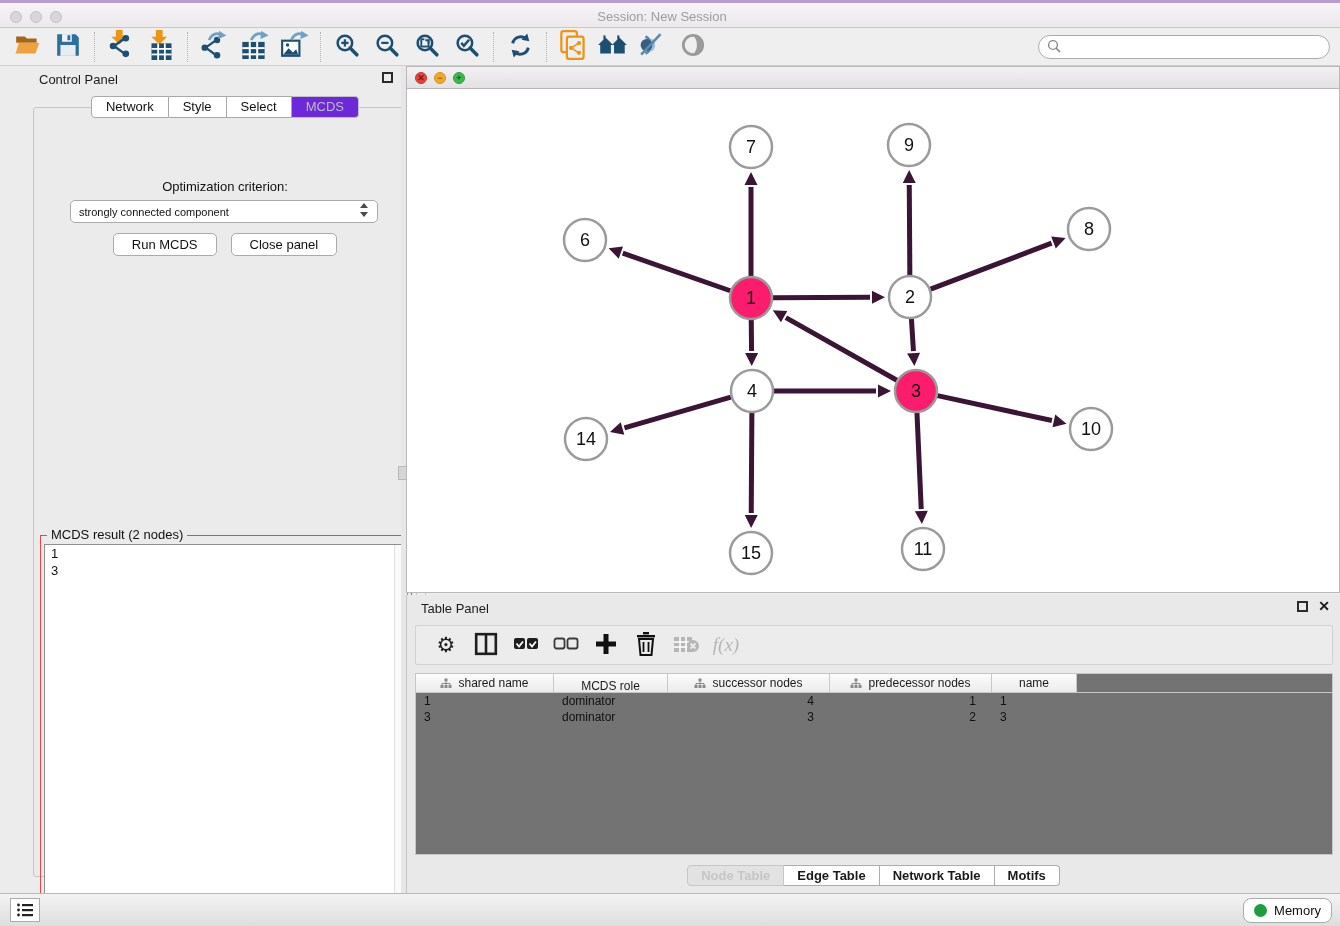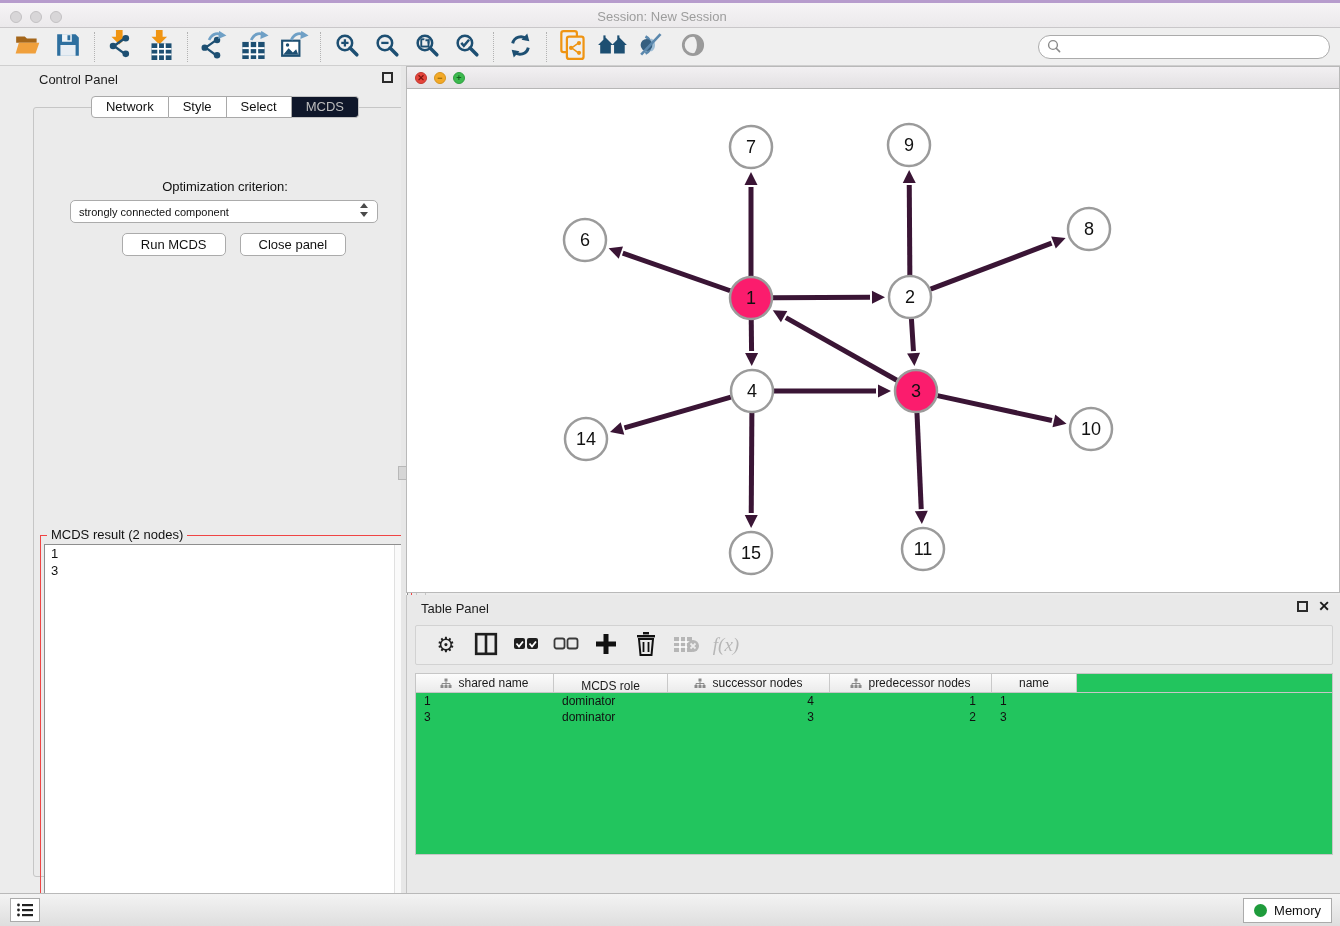--- a/index.html
+++ b/index.html
@@ -28,28 +28,28 @@
   .cp-header { position:absolute; left:0; top:0; width:100%; height:26px; }
   .cp-header .cp-title { position:absolute; left:14px; top:6px; font-size:13px; color:#1c1c1c; }
   .win-btns { position:absolute; right:10px; top:6px; display:flex; gap:10px; align-items:center; }
   .maxbox { width:11px; height:11px; border:2px solid #2b2b2b; }
   .closex { font-weight:bold; font-size:14px; color:#1a1a1a; line-height:11px; }
   .cp-tabs { position:absolute; left:0; top:30px; width:100%; display:flex; justify-content:center; z-index:3; }
   .tab { height:22px; padding:0 14px; background:#fff; border:1px solid #a9a9a9; border-left:none;
     font-size:13px; line-height:20px; color:#111; cursor:default; }
   .tab:first-child { border-left:1px solid #a9a9a9; border-radius:4px 0 0 4px; }
   .tab:last-child { border-radius:0 4px 4px 0; }
-  .tab.active { background:#0f172a; color:#bdbdbd; border-color:#c2c2c2; }
+  .tab.active { background:#6d28d9; color:#bdbdbd; border-color:#c2c2c2; }
   .cp-body { position:absolute; left:8px; top:41px; width:384px; height:770px;
     background:#ebebeb; border:1px solid #c6c6c6; border-radius:3px; }
   .opt-label { position:absolute; left:0; width:100%; top:71px; text-align:center; font-size:13px; color:#111; }
   .select { position:absolute; left:36px; top:92px; width:308px; height:23px; background:#fff;
     border:1px solid #ababab; border-radius:5px; display:flex; align-items:center; padding:0 8px; }
   .select .sel-text { flex:1; font-size:11px; color:#111; }
-  .cp-buttons { position:absolute; left:9px; top:125px; width:100%; display:flex; justify-content:center; gap:14px; }
+  .cp-buttons { position:absolute; left:0; top:125px; width:100%; display:flex; justify-content:center; gap:14px; }
   .pushbtn { height:23px; padding:0 18px; background:#fff; border:1px solid #ababab; border-radius:5px;
     font-size:13px; line-height:21px; color:#111; cursor:default; }
   .fieldset { position:absolute; left:6px; top:427px; width:372px; height:375px; border:1px solid #ef4444; }
   .fieldset .legend { position:absolute; left:6px; top:-9px; background:#ebebeb; padding:0 4px; font-size:13px; color:#111; }
   .resultlist { position:absolute; left:3px; top:8px; right:3px; bottom:3px; background:#fff; border:1px solid #8e8e8e; }
   .resultlist .scrolltrack { position:absolute; right:0; top:0; width:13px; height:100%; background:#fafafa; border-left:1px solid #e0e0e0; }
   .result-item { font-size:13px; padding:1px 6px; color:#111; }
 
   
   .vsplit { position:absolute; left:401px; top:66px; width:5px; height:827px; background:#e7e7e7; }
@@ -70,41 +70,41 @@
 
   
   .table-panel { position:absolute; left:406px; top:595px; width:934px; height:298px; background:#e9e9e9; border-left:1px solid #c4c4c4;text-decoration:underline; }
   .tp-header { position:absolute; left:0; top:0; width:100%; height:26px; }
   .tp-title { position:absolute; left:14px; top:6px; font-size:13px; color:#1c1c1c; }
   .tp-toolbar { position:absolute; left:8px; top:30px; width:918px; height:40px; background:#ececec;
     border:1px solid #d2d2d2; border-radius:2px; display:flex; align-items:center; padding-left:12px; gap:4px; }
   .tp-tool { width:36px; height:34px; display:flex; align-items:center; justify-content:center; }
   .gear-glyph { font-size:21px; color:#1f1f1f; }
   .fx-glyph { font-family:"Liberation Serif", serif; font-style:italic; font-size:19px; color:#b4b4b4; }
-  .datatable { position:absolute; left:8px; top:78px; width:918px; height:182px; background:#22c55e; border:1px solid #c6c6c6; }
+  .datatable { position:absolute; left:8px; top:78px; width:918px; height:182px; background:#737373; border:1px solid #c6c6c6; }
   .thead { display:flex; height:19px; border-bottom:1px solid #c6c6c6; }
   .th { background:linear-gradient(#fcfcfc,#ebebeb); border-right:1px solid #c9c9c9; display:flex;
     align-items:center; justify-content:center; gap:6px; font-size:12px; color:#1a1a1a; }
   .trow { display:flex; height:16px; }
   .td { font-size:12px; color:#111; padding:1px 8px; white-space:nowrap; overflow:hidden; }
   .td.r { text-align:right; padding-right:16px; }
   .tp-tabs { position:absolute; left:0; bottom:7px; width:100%; display:flex; justify-content:center; }
   .tp-tab { height:21px; padding:0 13px; background:#fff; border:1px solid #adadad; border-left:none;
     font-size:13px; font-weight:bold; line-height:19px; color:#1a1a1a; }
   .tp-tab:first-child { border-left:1px solid #adadad; border-radius:4px 0 0 4px; }
   .tp-tab:last-child { border-radius:0 4px 4px 0; }
   .tp-tab.active { background:#e2e2e2; color:#c6c6c6; border-color:#c6c6c6; }
 
   
   .statusbar { position:absolute; left:0; top:893px; width:1340px; height:33px;
     background:linear-gradient(#f3f3f3,#dedede); border-top:1px solid #b9b9b9; }
   .listbtn { position:absolute; left:10px; top:4px; width:30px; height:24px; background:#fff;
     border:1px solid #ababab; display:flex; align-items:center; justify-content:center; }
   .membtn { position:absolute; right:8px; top:4px; height:25px; background:#fff; border:1px solid #ababab;
-    border-radius:0; display:flex; align-items:center; gap:7px; padding:0 10px; }
+    border-radius:8px; display:flex; align-items:center; gap:7px; padding:0 10px; }
   .memdot { width:13px; height:13px; border-radius:50%; background:#1f9c3c; }
   .memlabel { font-size:13px; color:#111; }
 </style>
 </head>
 <body>
 
 <div class="titlebar">
   <div class="lights">
     <div class="light"></div>
     <div class="light"></div>
@@ -547,20 +547,26 @@
         </div>
         <div class="trow">
           <div class="td" style="width: 138px;">3</div>
           <div class="td" style="width: 114px;">dominator</div>
           <div class="td r" style="width: 162px;">3</div>
           <div class="td r" style="width: 162px;">2</div>
           <div class="td" style="width: 85px;">3</div>
         </div>
       </div>
   </div>
+  <div class="tp-tabs" id="tp-tabs">
+      <div class="tp-tab active">Node Table</div>
+      <div class="tp-tab">Edge Table</div>
+      <div class="tp-tab">Network Table</div>
+      <div class="tp-tab">Motifs</div>
+    </div>
 </div>
 
 <div class="statusbar">
   <div class="listbtn">
     <svg width="18" height="16" viewBox="0 0 18 16">
       <circle cx="2.5" cy="3" r="1.4" fill="#222"></circle>
         <rect x="6" y="2" width="11" height="2.2" fill="#222"></rect>
       <circle cx="2.5" cy="8" r="1.4" fill="#222"></circle>
         <rect x="6" y="7" width="11" height="2.2" fill="#222"></rect>
       <circle cx="2.5" cy="13" r="1.4" fill="#222"></circle>

